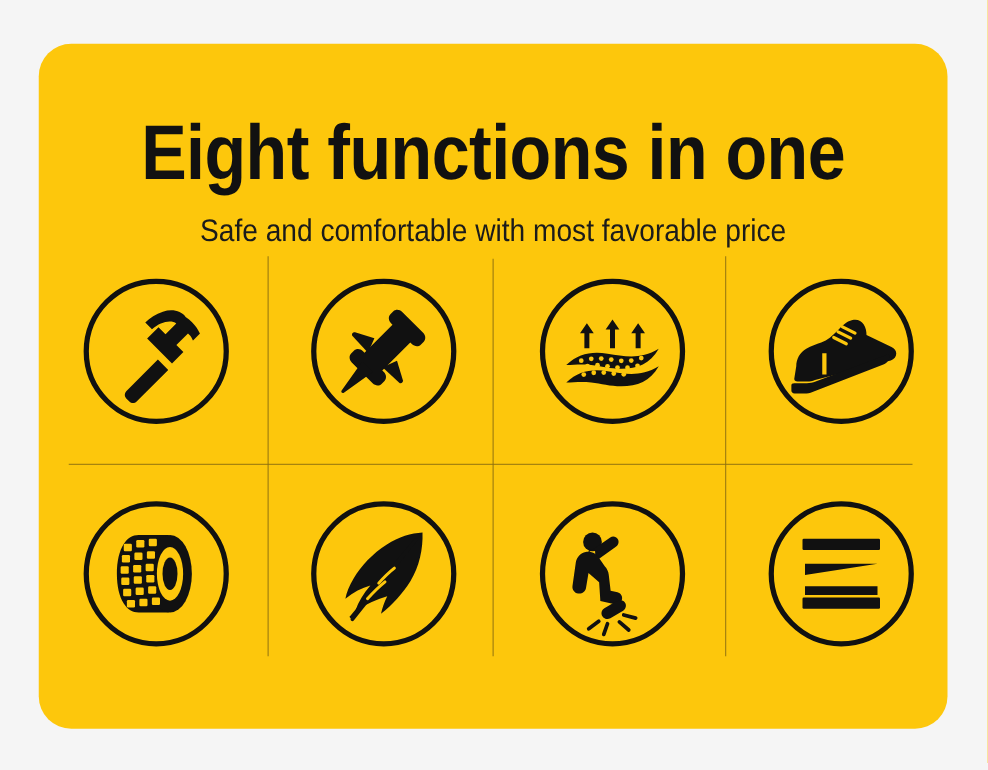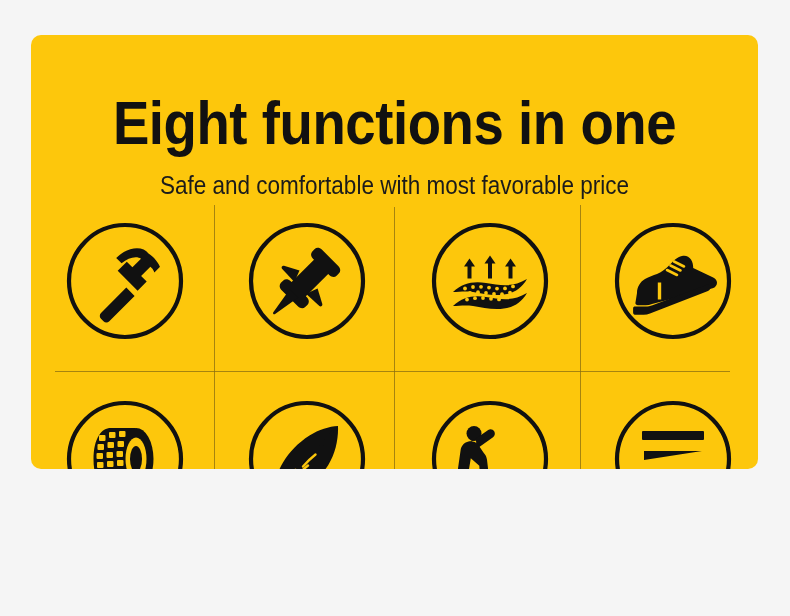--- a/index.html
+++ b/index.html
@@ -20,23 +20,23 @@
     width: 790px;
     height: 616px;
     background: #f5f5f5;
   }
 
   .card {
     position: absolute;
     left: 31px;
     top: 35px;
     width: 727px;
-    height: 434px;
+    height: 548px;
     background: #FDC70C;
-    border-radius: 10px;
+    border-radius: 26px;
     overflow: hidden;
   }
 
   .title {
     position: absolute;
     left: 0;
     top: 57px;
     width: 727px;
     text-align: center;
     font-family: "Liberation Sans Narrow", "Liberation Sans", sans-serif;

